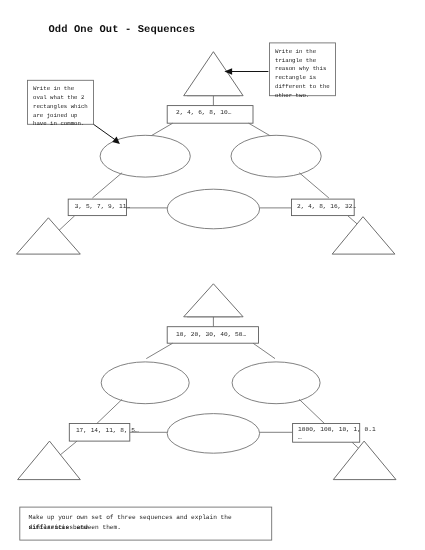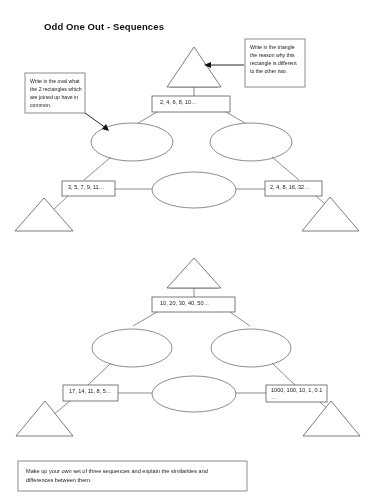--- a/index.html
+++ b/index.html
@@ -13,20 +13,21 @@
     position: relative;
     overflow: hidden;
     font-family: "Liberation Sans", sans-serif;
     color: #1a1a1a;
   }
   .page {
     position: absolute;
     inset: 0;
     width: 386px;
     height: 500px;
+    font-family: Liberation Mono, monospace;
   }
   #worksheet-title {
     position: absolute;
     left: 44px;
     top: 21px;
     font-size: 9.5px;
     font-weight: bold;
     letter-spacing: 0.1px;
     color: #101010;
     white-space: nowrap;

